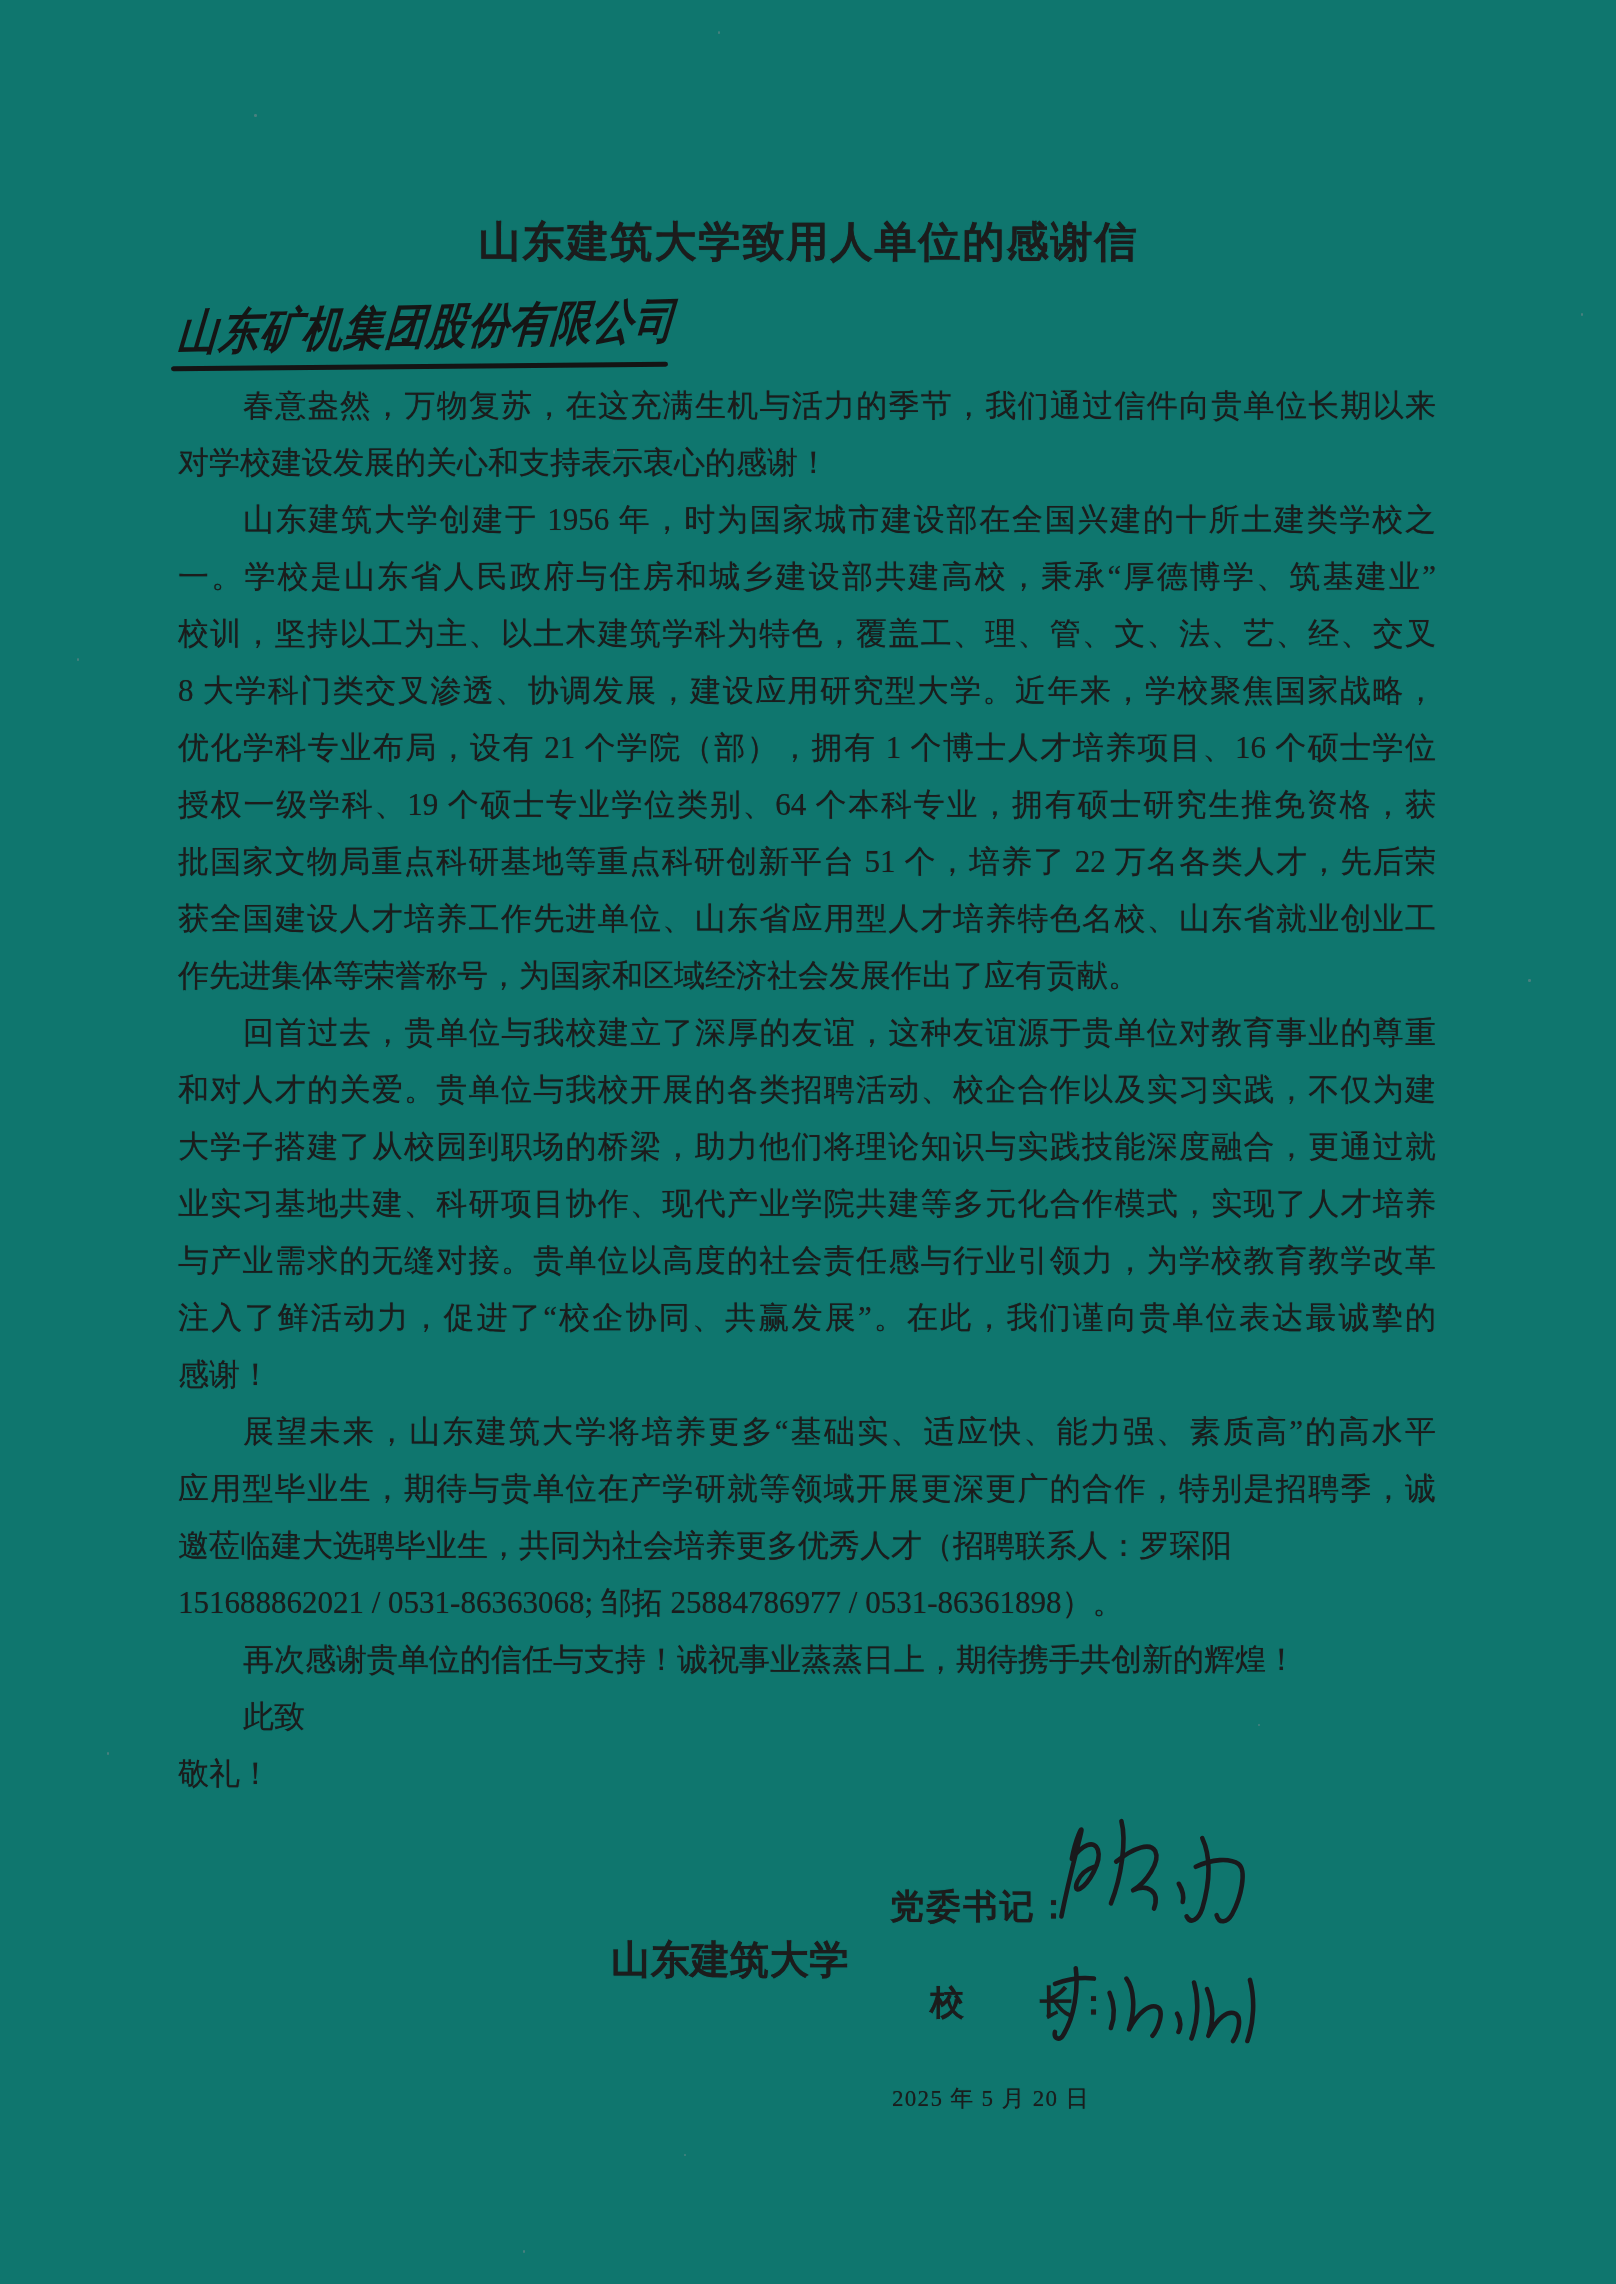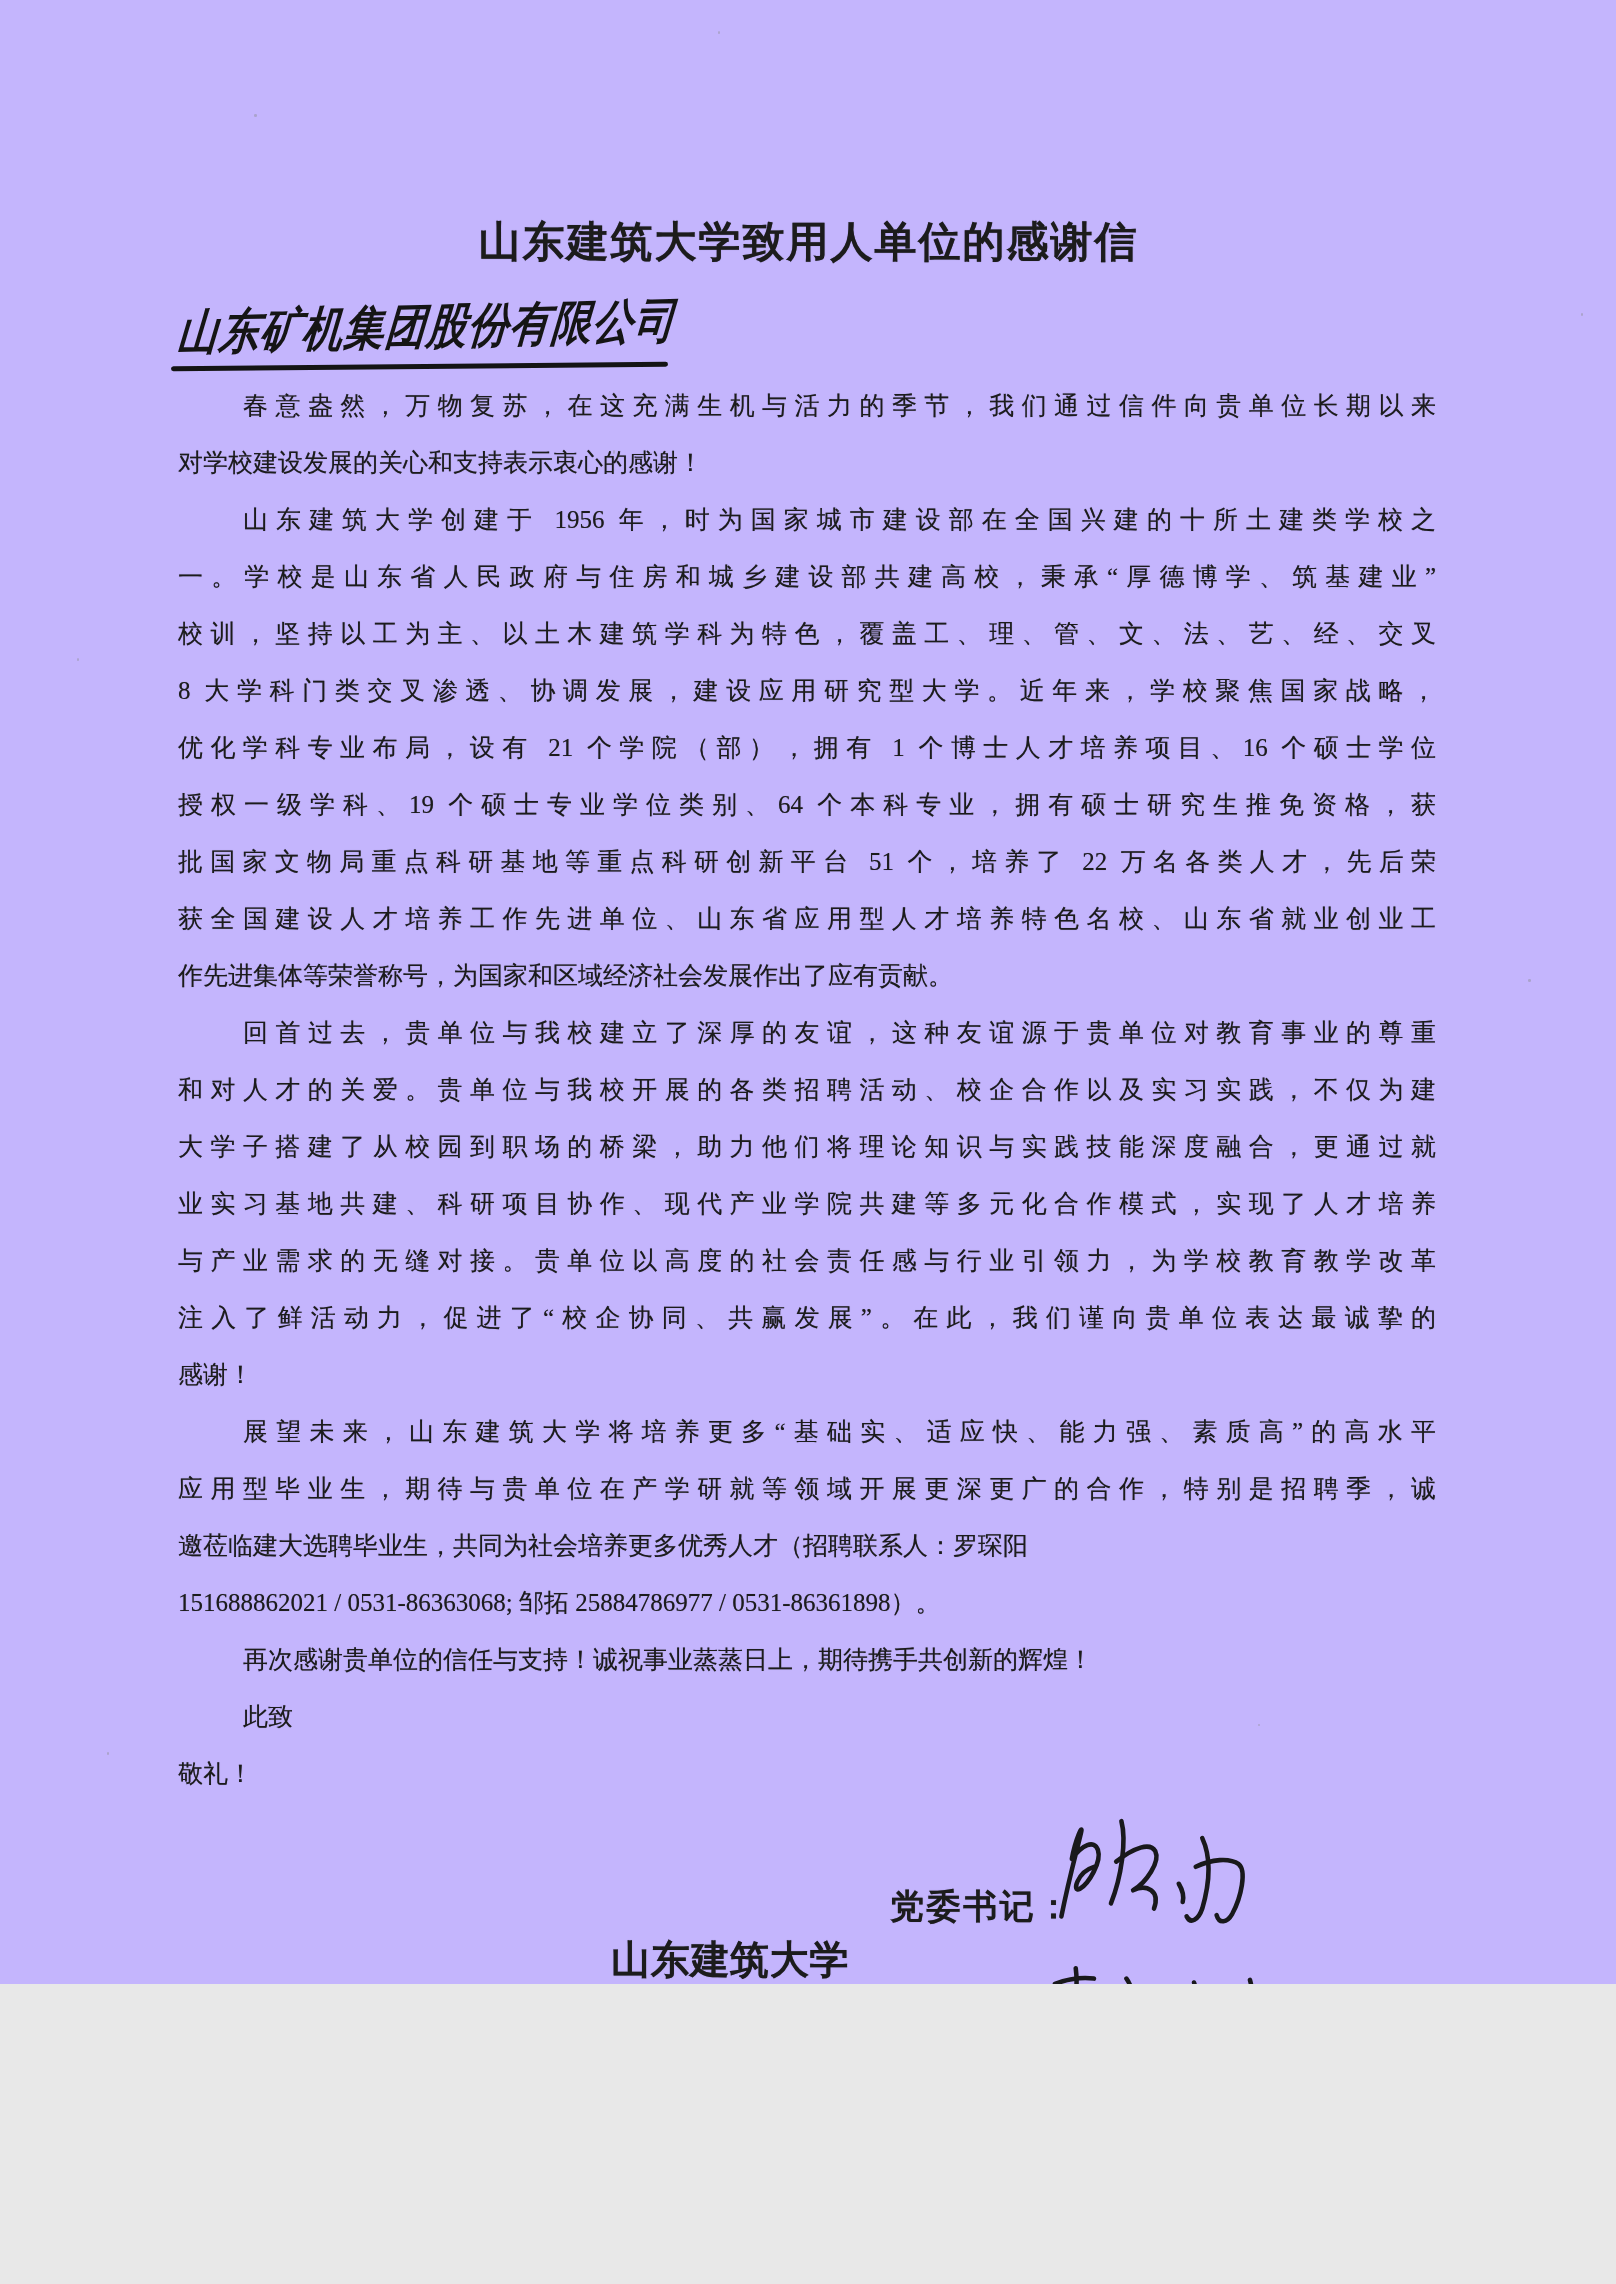--- a/index.html
+++ b/index.html
@@ -1,19 +1,19 @@
 <!DOCTYPE html>
 <html style="font-size:10.4px"><head>
 <meta charset="utf-8">
 <style>
   html,body{margin:0;padding:0;background:#e8e8e8;}
   #scan-page{
     position:relative;
-    width:1617px;height:1984px;
-    background:#c4b5fd;
+    width:1617px;height:2284px;
+    background:#0f766e;
     overflow:hidden;
     font-family:"Liberation Serif","DejaVu Serif",serif;
     color:#1c1c1c;
   }
   
   .speck{position:absolute;background:#8d8d93;border-radius:50%;opacity:.45;}
 
   .doc-title{
     position:absolute;left:0;top:214px;width:1617px;
     text-align:center;
@@ -38,21 +38,21 @@
     color:#151515;
   }
   .addressee-underline{
     position:absolute;left:-3.9px;top:63px;width:497px;height:5.2px;
     background:#141414;border-radius:2.6px;
     transform:rotate(-.5deg);
   }
 
   .letter-body{
     position:absolute;left:178px;top:377px;width:1258px;
-    font-size:25px;
+    font-size:31px;
     line-height:57px;
     text-shadow:0 0 0.7px rgba(0,0,0,.45);
   }
   .letter-body .line{
     height:57px;
     text-align:justify;
     text-align-last:justify;
     overflow:visible;
     white-space:normal;
   }

